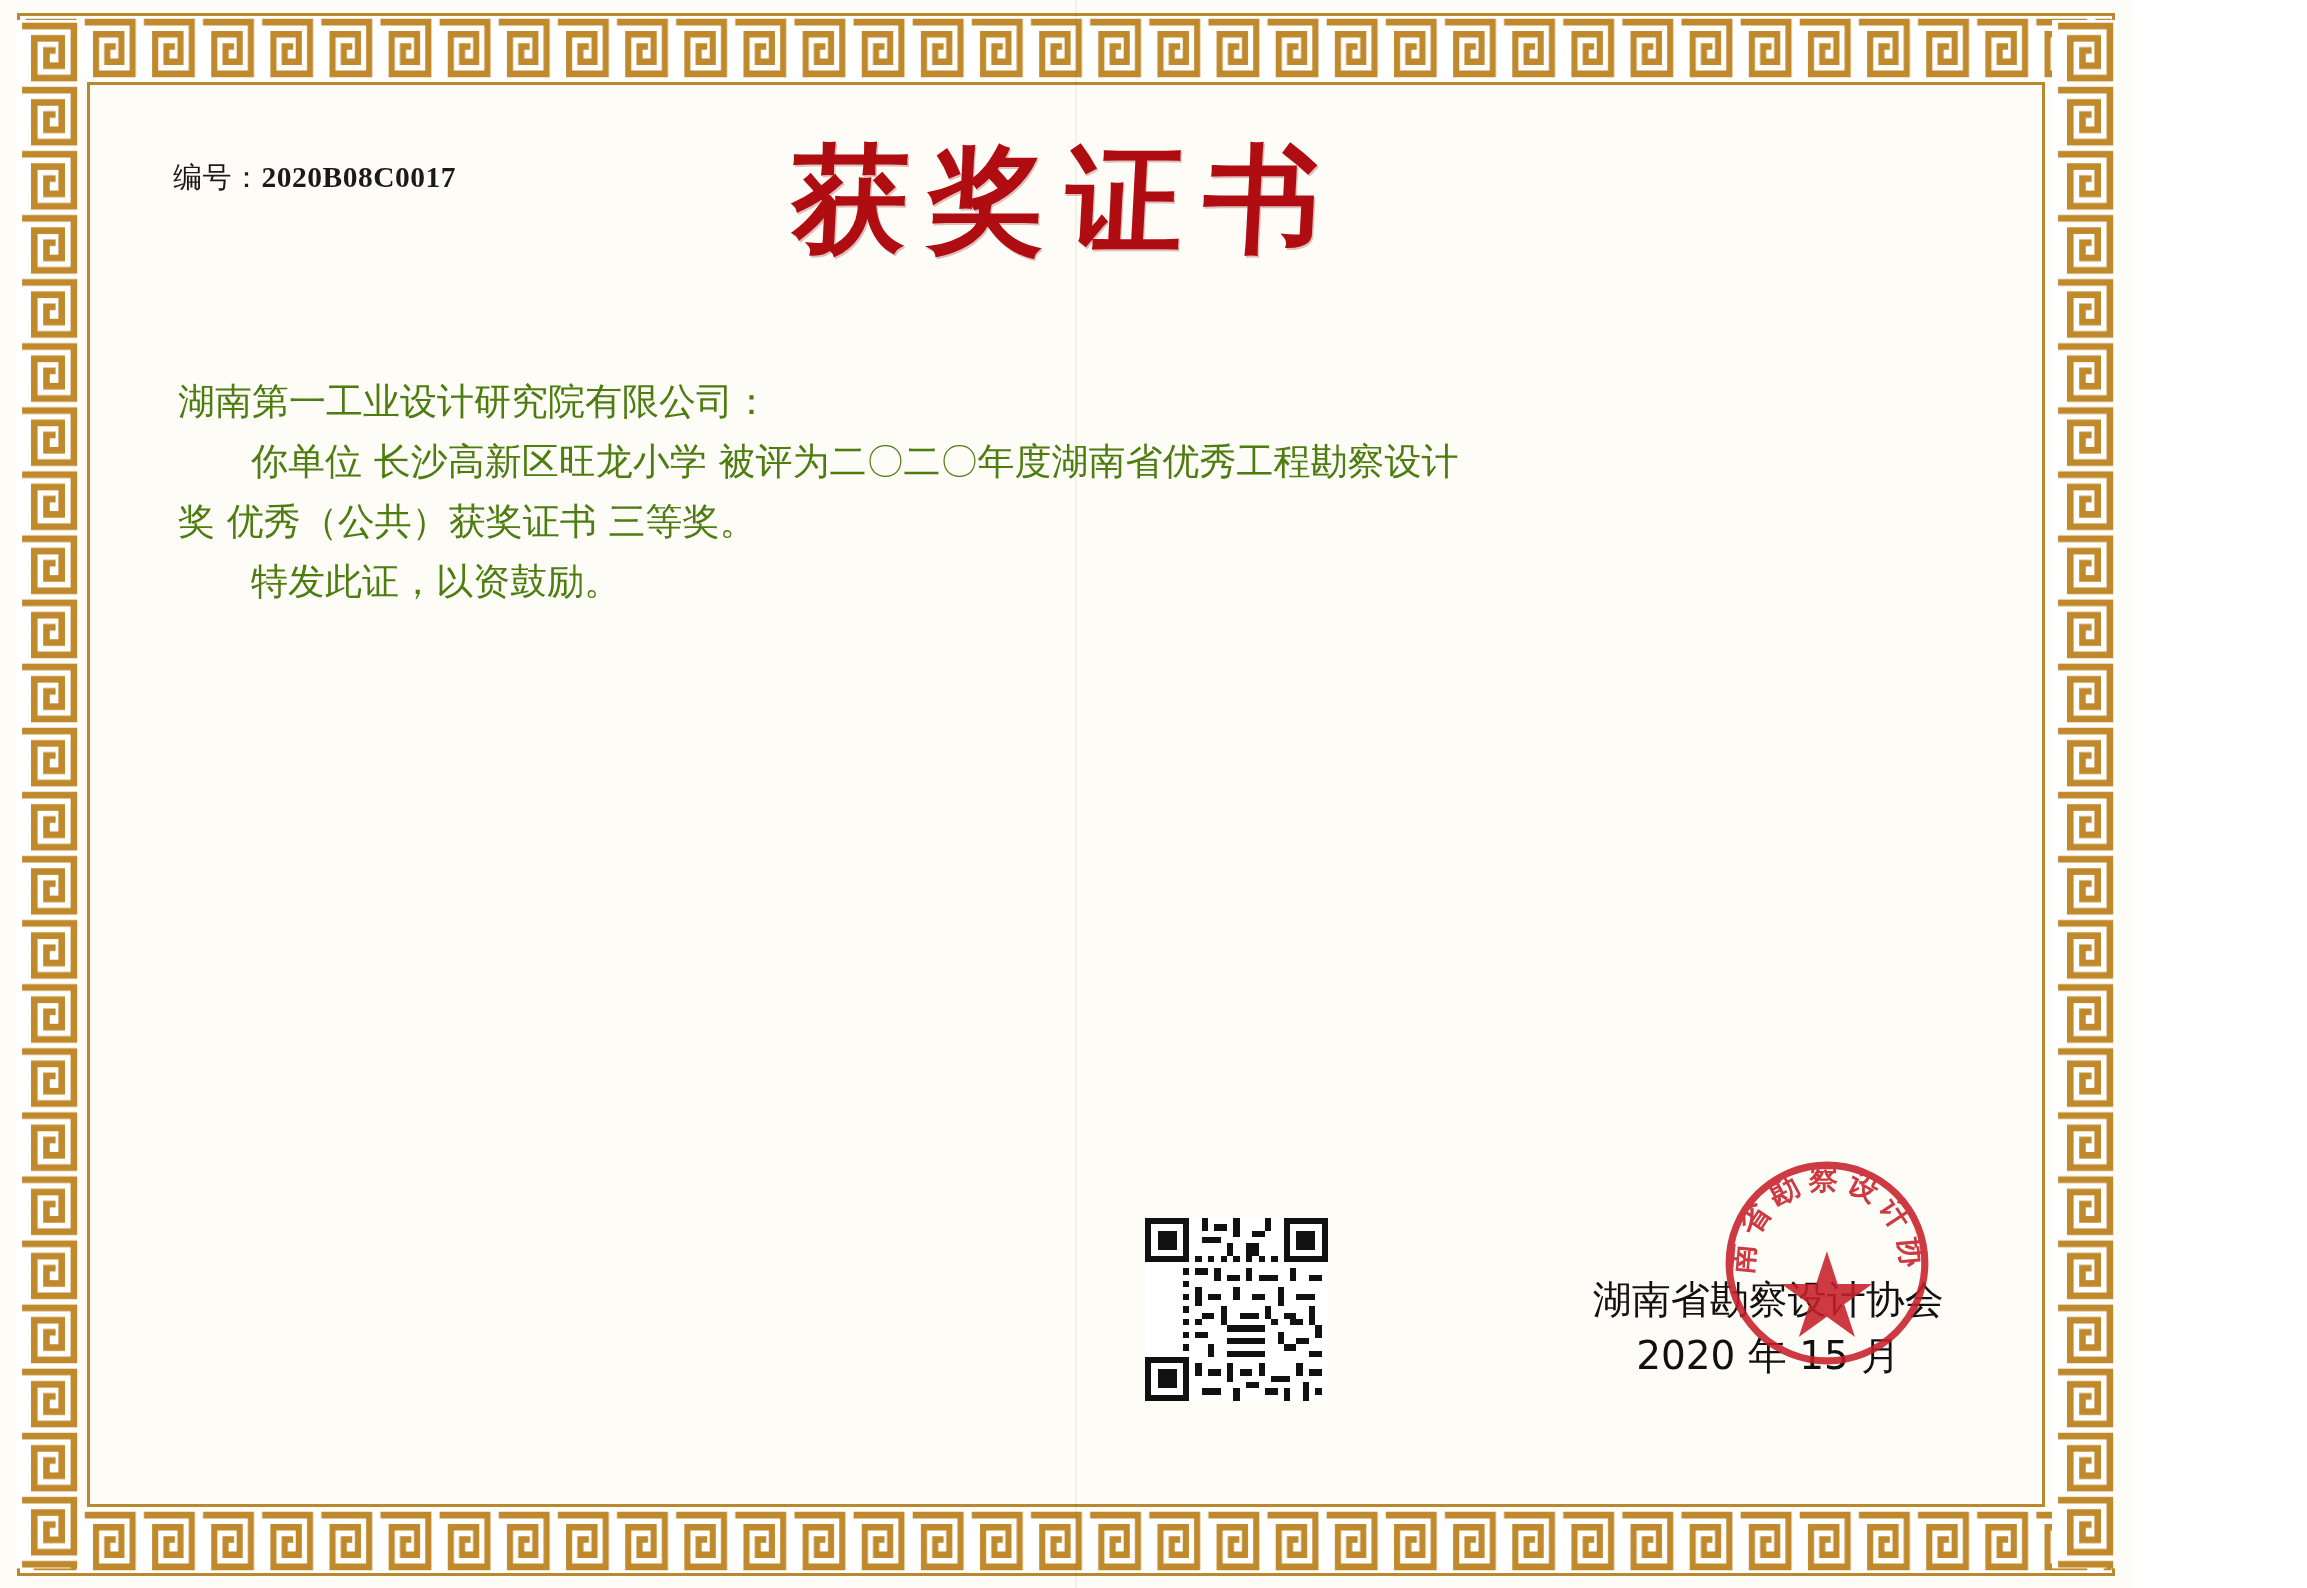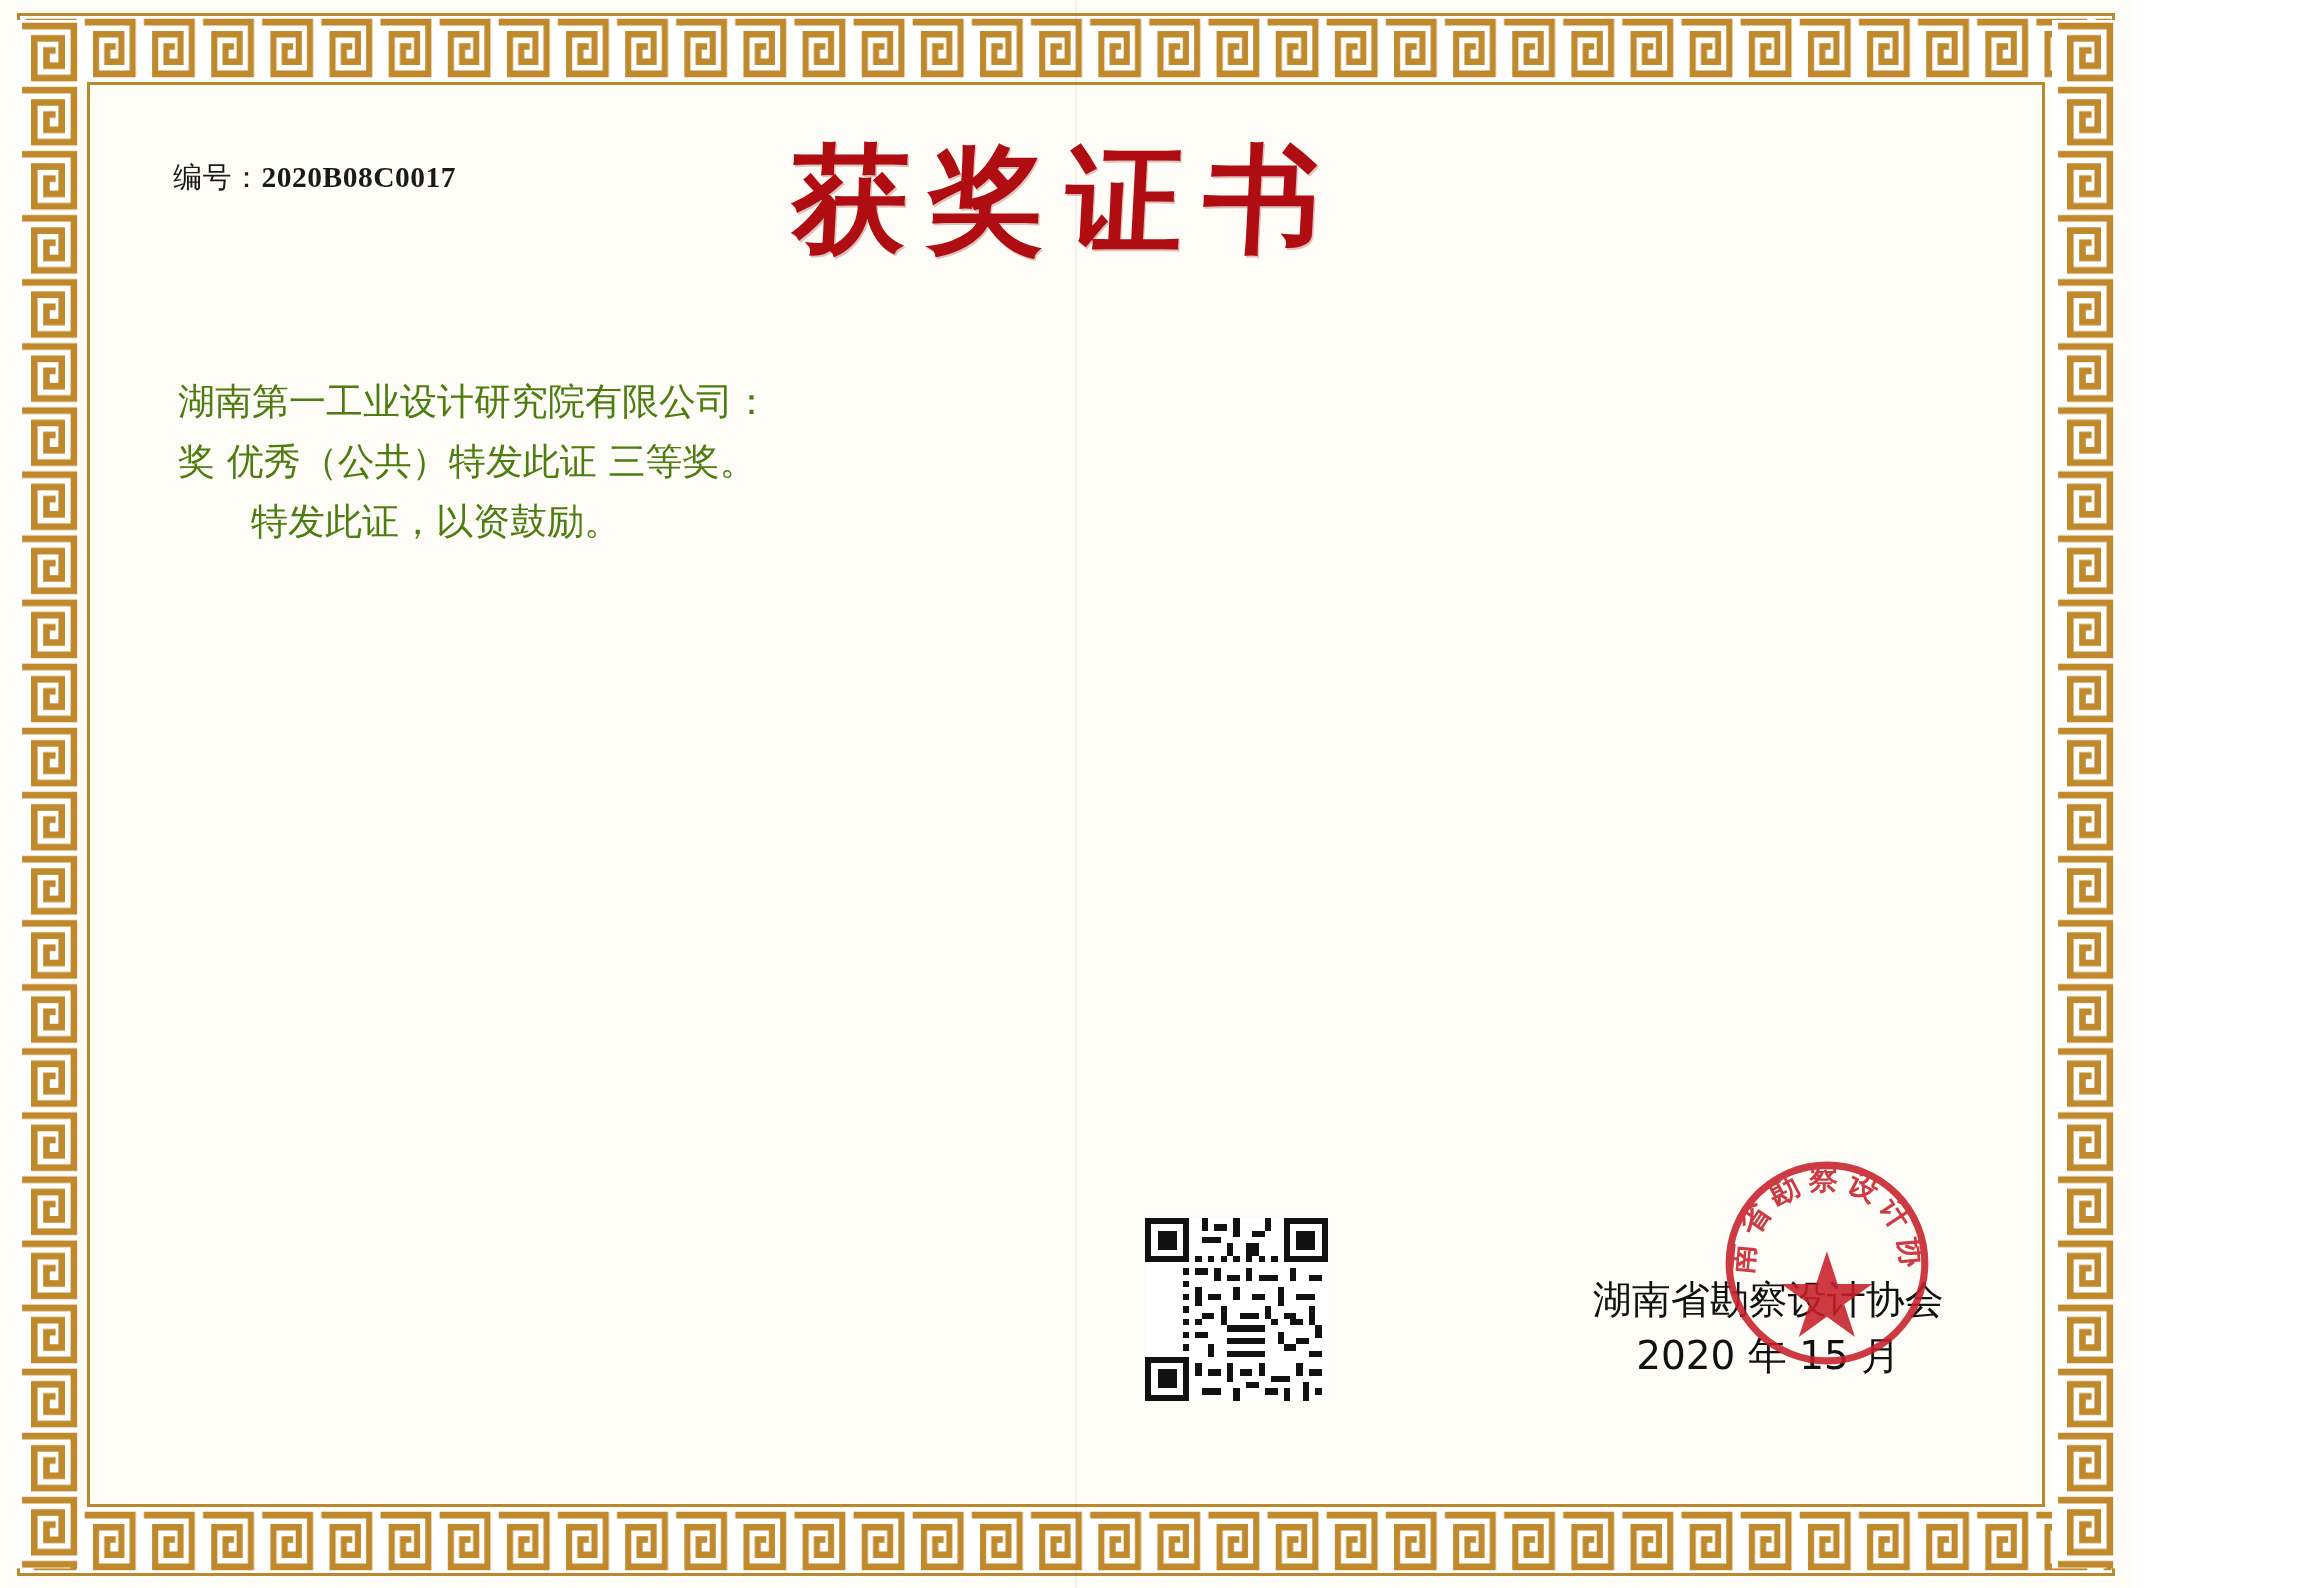--- a/index.html
+++ b/index.html
@@ -206,21 +206,22 @@
   <div class="content">
 
     <div class="serial">
       <span class="serial-label">编号：</span><span class="serial-value">2020B08C0017</span>
     </div>
 
     <div class="title">获奖证书</div>
 
     <div class="body-block">
       <div class="body-line">湖南第一工业设计研究院有限公司：</div>
-      <div class="body-line">奖 优秀（公共）特发此证 三等奖。</div>
+      <div class="body-line indent">你单位  长沙高新区旺龙小学  被评为二〇二〇年度湖南省优秀工程勘察设计</div>
+      <div class="body-line">奖 优秀（公共）获奖证书 三等奖。</div>
       <div class="body-line indent">特发此证，以资鼓励。</div>
     </div>
 
     <div class="footer">
 
       <div class="qr">
         <svg width="183" height="183" viewBox="0 0 29 29" shape-rendering="crispEdges" role="img">
           <rect width="29" height="29" fill="#ffffff"></rect>
           <g fill="#111111">
 

